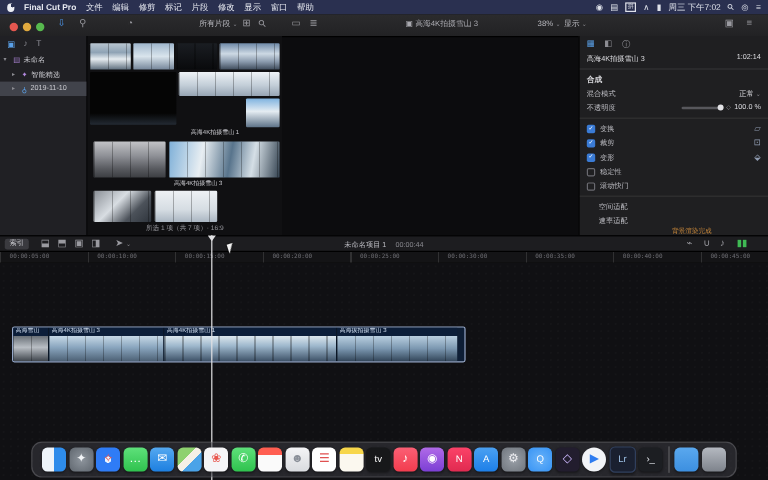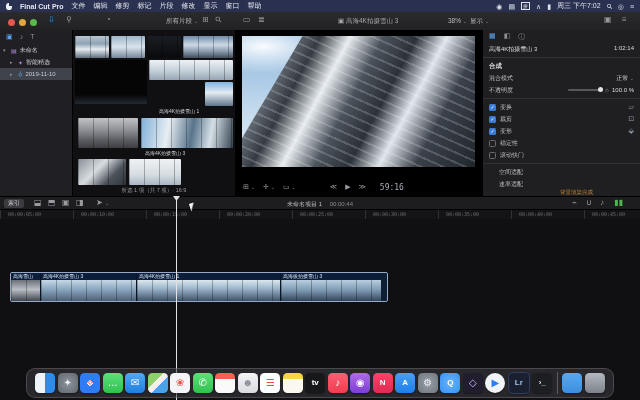--- a/index.html
+++ b/index.html
@@ -94,21 +94,21 @@
   .filmC{background:linear-gradient(180deg,#dce7ee 0%,#9db7cc 40%,#3e5268 100%);}
   .filmD{background:linear-gradient(180deg,#b9cfe0 0%,#7b97b0 50%,#33465a 100%);}
   .playhead{position:absolute;left:176px;top:196px;width:1px;height:204px;background:#e2e2e4;}
   .ph-top{position:absolute;left:173px;top:196px;width:7px;height:5px;background:#e2e2e4;clip-path:polygon(0 0,100% 0,50% 100%);}
   .cursor{position:absolute;left:190px;top:203px;width:0;height:0;border-left:5px solid #f2f2f2;border-bottom:8px solid transparent;transform:rotate(-18deg);filter:drop-shadow(0 0 1px #000);}
   
   .dock{position:absolute;left:26px;right:26px;bottom:2px;height:30px;background:rgba(58,58,66,.55);
     border:1px solid rgba(255,255,255,.16);border-radius:9px;display:flex;align-items:center;justify-content:center;gap:2.5px;box-sizing:border-box;}
   .dapp{width:20px;height:20px;border-radius:4.5px;display:flex;align-items:center;justify-content:center;
     font-size:10px;line-height:1;box-shadow:0 1px 2px rgba(0,0,0,.4);}
-  .dapp .g2{font-size:8px;font-weight:bold;}
+  .dapp .g2{font-size:8px;font-weight:normal;}
   .ddiv{width:1px;height:22px;background:rgba(255,255,255,.25);margin:0 2px;}
 </style>
 </head>
 <body>
 
 <div id="screen">
 
   <div class="menubar">
     <span class="apple"></span>
     <span class="appname">Final Cut Pro</span>
@@ -195,36 +195,20 @@
     <div class="thumb snowE" style="left:132px;top:52px;width:28px;height:24px;"></div>
     <span class="cap" style="left:86px;top:79px;">高海4K拍摄雪山 1</span>
     <div class="thumb grayish strip" style="left:5px;top:88px;width:60px;height:30px;"></div>
     <div class="thumb vivid strip" style="left:68px;top:88px;width:92px;height:30px;"></div>
     <span class="cap" style="left:72px;top:121px;">高海4K拍摄雪山 3</span>
     <div class="thumb rocky strip" style="left:5px;top:129px;width:48px;height:26px;"></div>
     <div class="thumb whitesnow strip" style="left:56px;top:129px;width:52px;height:26px;"></div>
     <div class="br-footer">所选 1 项（共 7 项）· 16:9</div>
   </div>
 
-  <div class="viewer">
-    <div class="vimg">
-      <div class="cloud"></div>
-      <div class="mtn"></div>
-      <div class="tex"></div>
-    </div>
-    <div class="v-bot">
-      <span class="v-ic">⊞ <span class="chev">⌄</span></span>
-      <span class="v-ic">✛ <span class="chev">⌄</span></span>
-      <span class="v-ic">▭ <span class="chev">⌄</span></span>
-      <span class="v-ic" style="margin-left:34px;">≪</span>
-      <span class="v-ic">▶</span>
-      <span class="v-ic">≫</span>
-      <span class="tcode">59:16</span>
-    </div>
-  </div>
 
   <div class="inspector">
     <div class="insp-tabs">
       <span class="tab-on">▦</span>
       <span>◧</span>
       <span>ⓘ</span>
     </div>
     <div class="insp-head">
       <span>高海4K拍摄雪山 3</span>
       <span>1:02:14</span>

